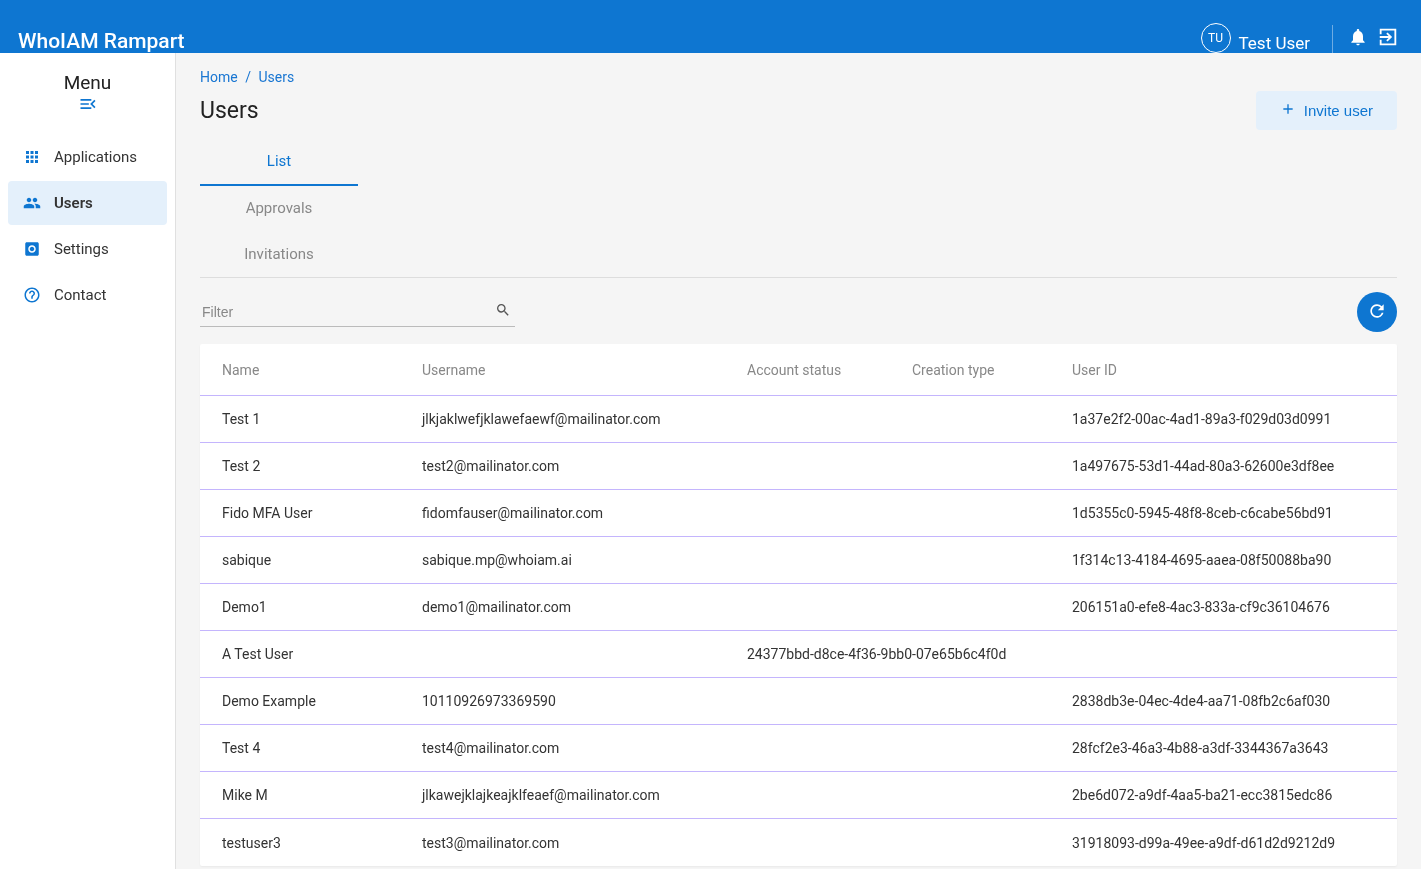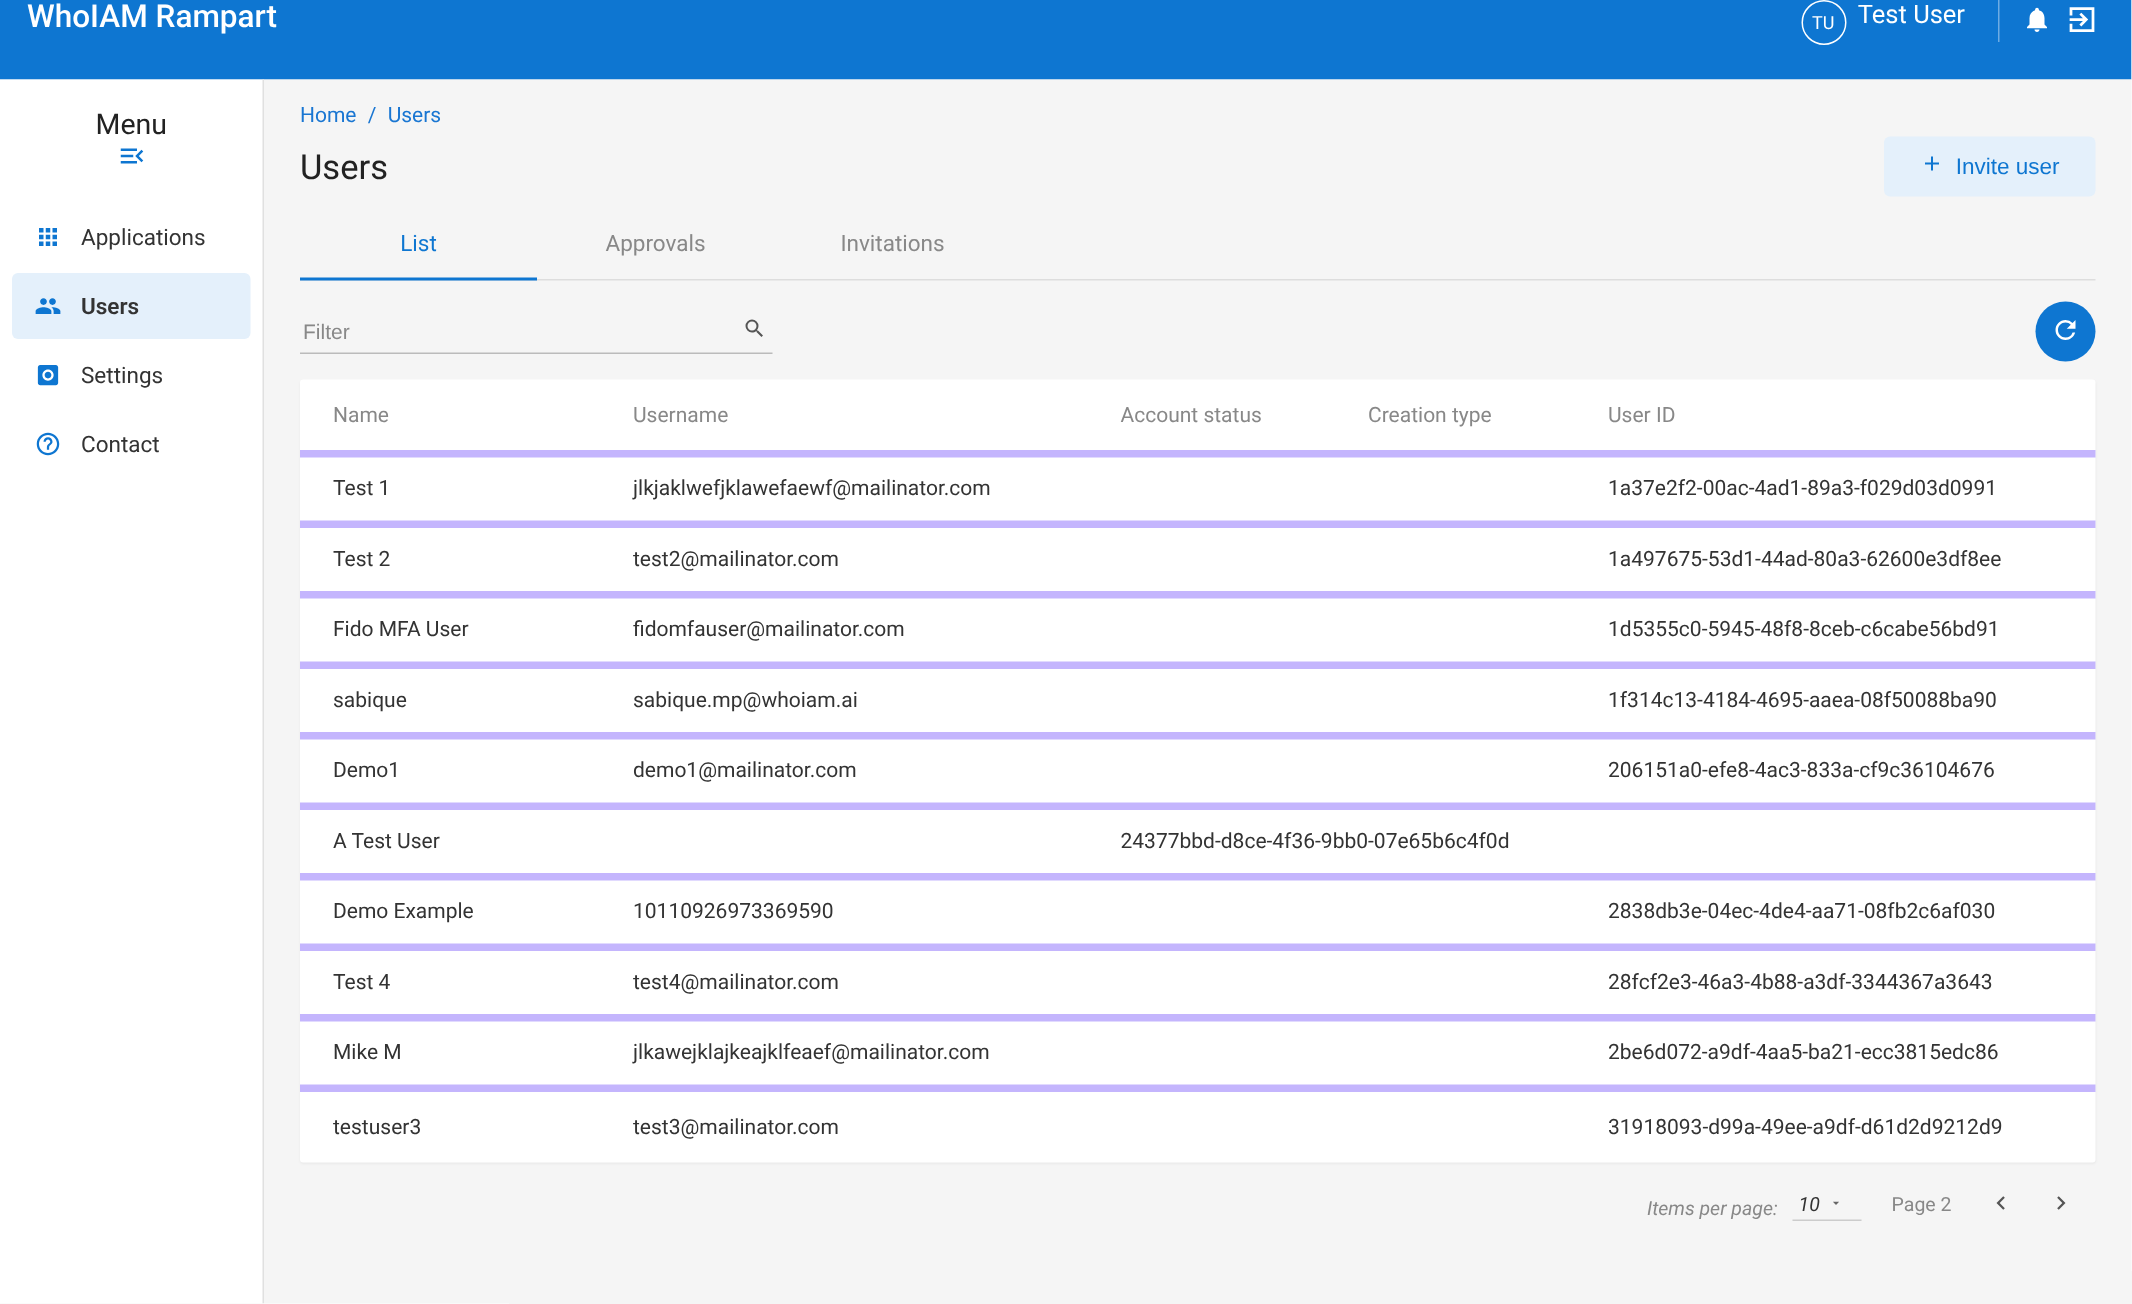--- a/index.html
+++ b/index.html
@@ -12,21 +12,21 @@
     height: 869px;
     overflow: hidden;
   }
 
   
   .header {
     height: 53px;
     background: #0e76d1;
     color: #fff;
     display: flex;
-    align-items: flex-start;
+    align-items: flex-end;
     padding: 0 18px;
   }
   .header .brand {
     font-size: 21px;
     font-weight: 500;
     flex: 1;
   }
   .header .avatar-circle {
     width: 30px;
     height: 30px;
@@ -142,20 +142,21 @@
     display: flex;
     align-items: center;
     gap: 8px;
   }
   .invite-btn svg { fill: #0e76d1; }
 
   
   .tabs {
     display: flex;
     border-bottom: 1px solid #ddd;
+    flex-direction: column;
   }
   .tab {
     padding: 14px 0;
     width: 158px;
     text-align: center;
     color: #888;
     cursor: pointer;
     font-size: 15px;
   }
   .tab.active {
@@ -210,21 +211,21 @@
   .table {
     background: #fff;
     border-radius: 2px;
     box-shadow: 0 1px 2px rgba(0,0,0,0.05);
     width: 100%;
   }
   .thead, .trow {
     display: flex;
     align-items: center;
     padding: 0 22px;
-    border-bottom: 5px solid #c4b5fd;
+    border-bottom: 1px solid #c4b5fd;
   }
   .thead {
     height: 52px;
     color: #888;
     font-size: 14px;
   }
   .trow {
     height: 47px;
     color: #333;
     font-size: 14px;

